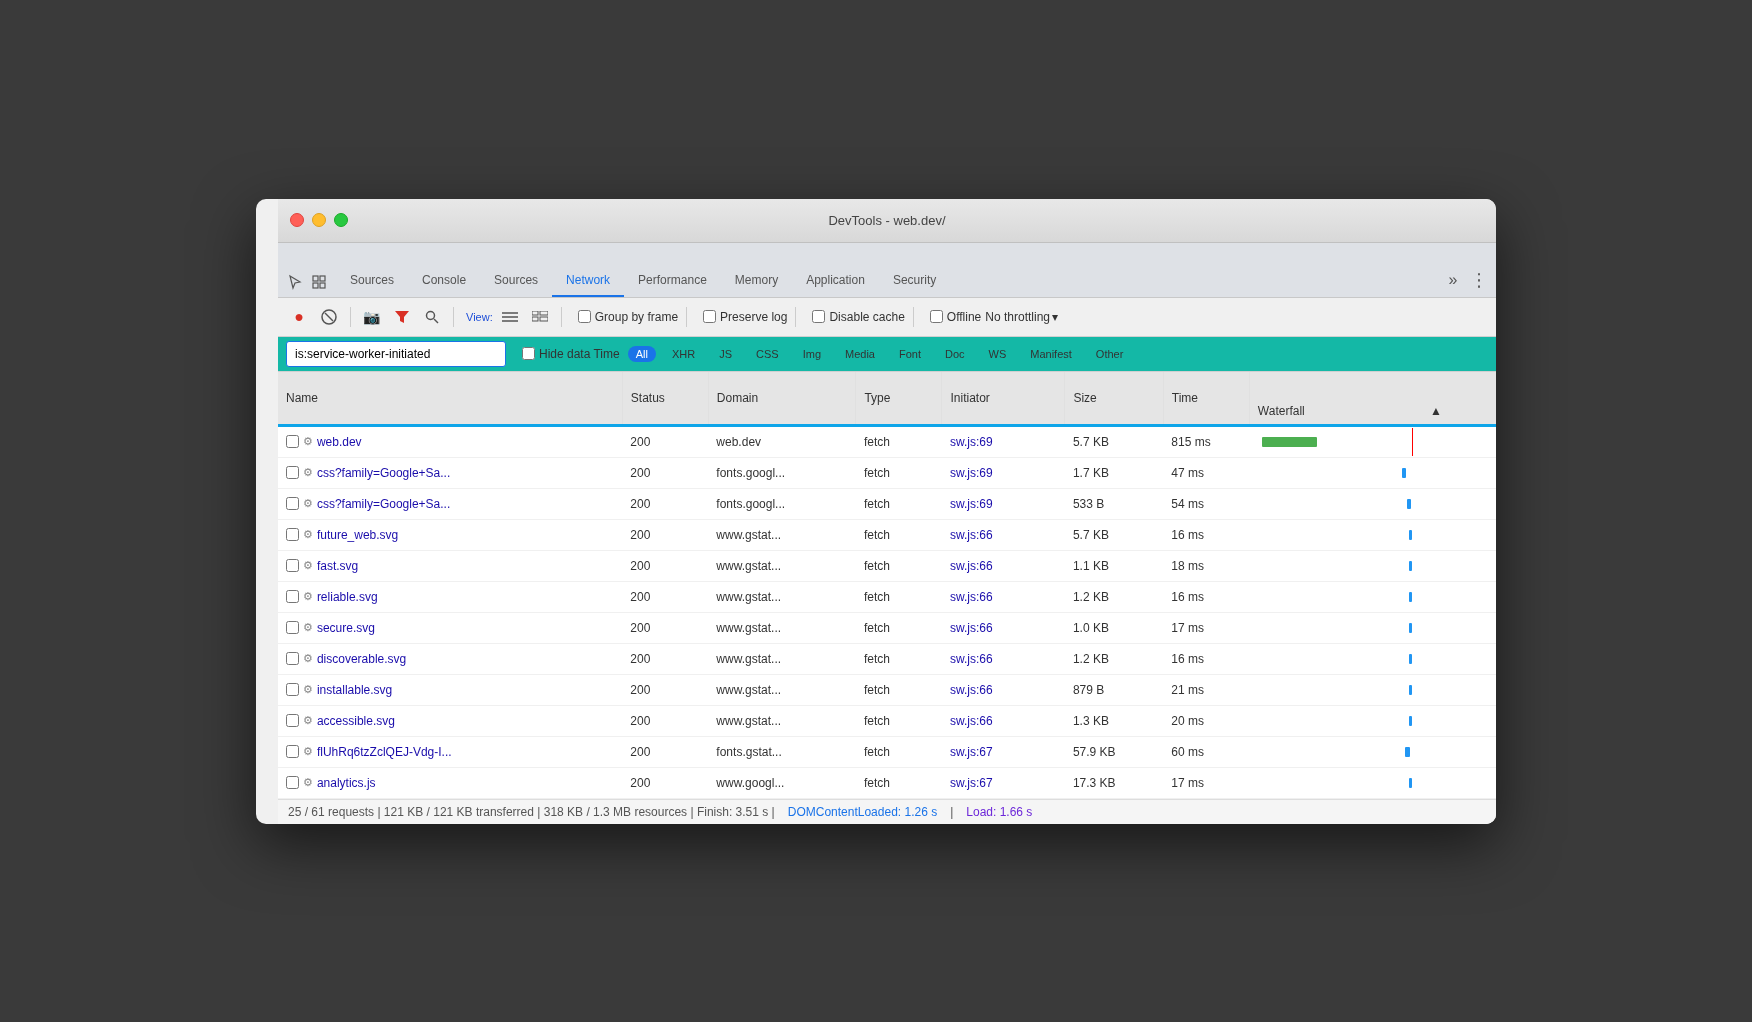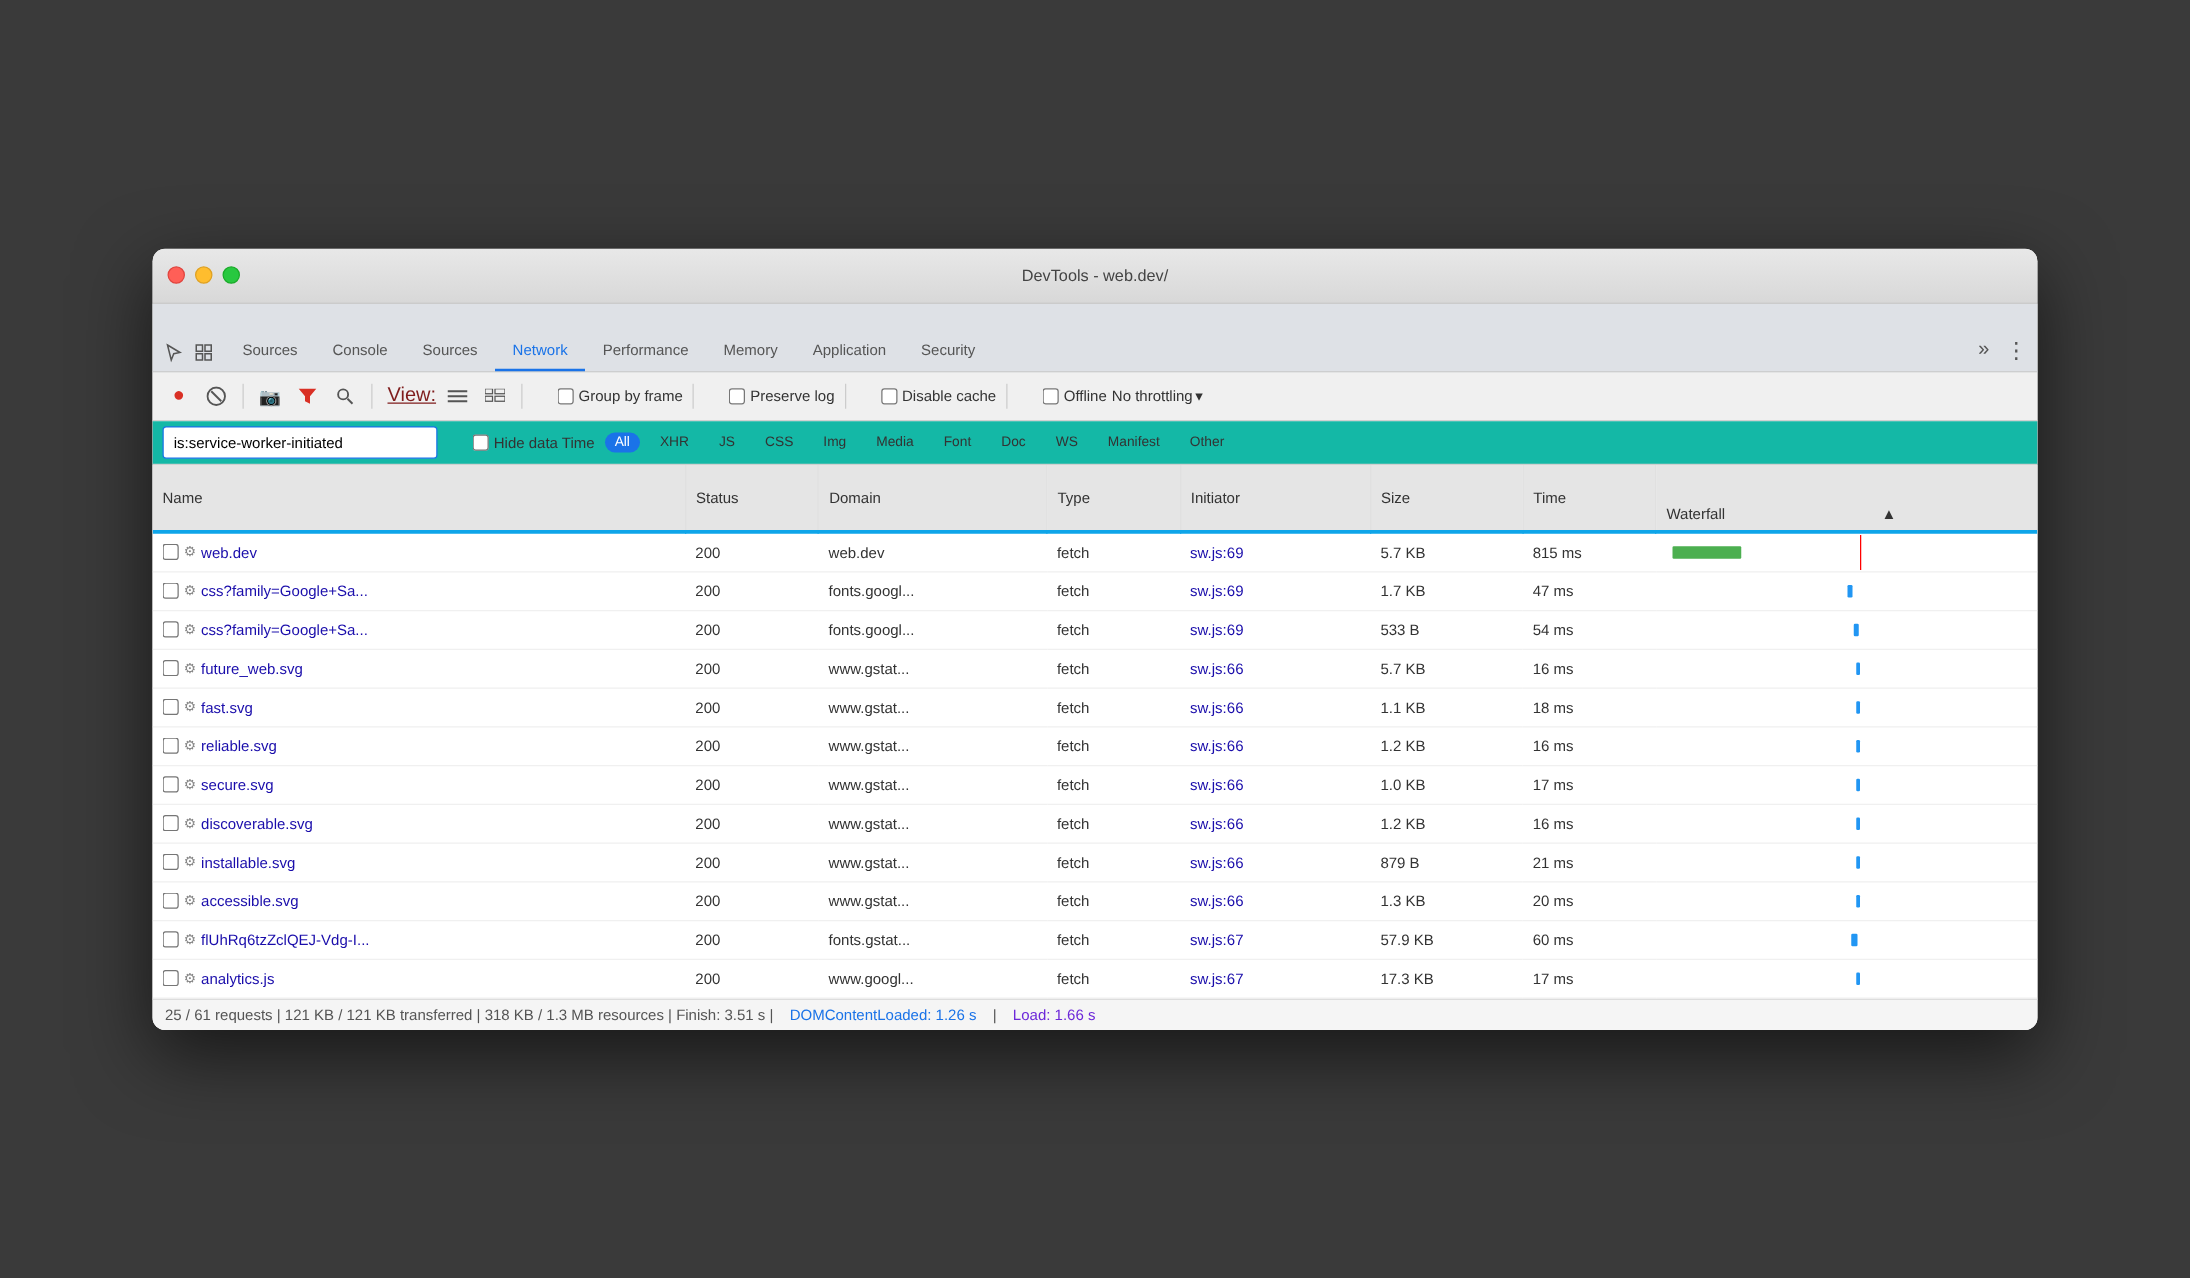--- a/index.html
+++ b/index.html
@@ -5,25 +5,26 @@
     * { box-sizing: border-box; margin: 0; padding: 0; }
     body {
       background: #3a3a3a;
       font-family: -apple-system, BlinkMacSystemFont, 'Helvetica Neue', Arial, sans-serif;
       display: flex;
       justify-content: center;
       align-items: center;
       min-height: 100vh;
     }
     .window {
-      width: 1508px;
+      width: 1240px;
       background: #f0f0f0;
       border-radius: 10px;
       overflow: hidden;
       box-shadow: 0 20px 60px rgba(0,0,0,0.6);
+      padding-left: 22px;
     }
     .titlebar {
       background: linear-gradient(to bottom, #e8e8e8, #d8d8d8);
       height: 44px;
       display: flex;
       align-items: center;
       padding: 0 12px;
       border-bottom: 1px solid #c0c0c0;
       position: relative;
     }
@@ -125,29 +126,29 @@
       font-size: 14px;
     }
     .toolbar-btn.active { color: #d93025; }
     .toolbar-sep {
       width: 1px;
       height: 20px;
       background: #ccc;
       margin: 0 4px;
     }
     .toolbar-label {
-      font-size: 16px;
-      color: #7f1d1d;
+      font-size: 11px;
+      color: #1d4ed8;
       margin-left: 4px;
-      text-decoration: underline;
     }
     .toolbar-checkbox-group {
       display: flex;
+      align-items: center;
       gap: 4px;
-      margin-left: 20px;
+      margin-left: 8px;
     }
     .toolbar-checkbox-group label {
       font-size: 12px;
       color: #333;
       cursor: pointer;
     }
     .toolbar-checkbox-group input[type=checkbox] {
       cursor: pointer;
     }
     .throttle-select {

